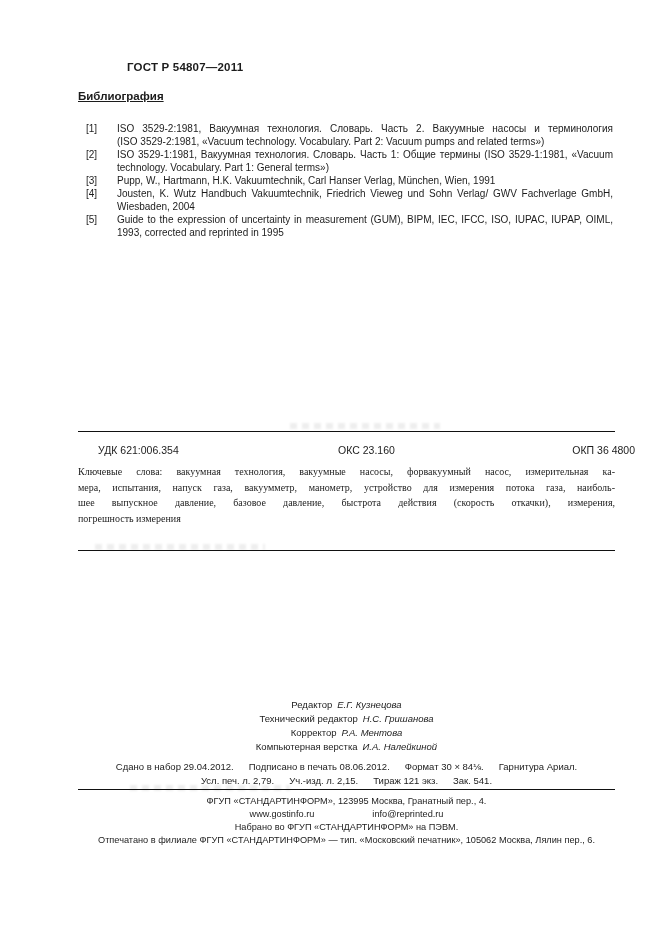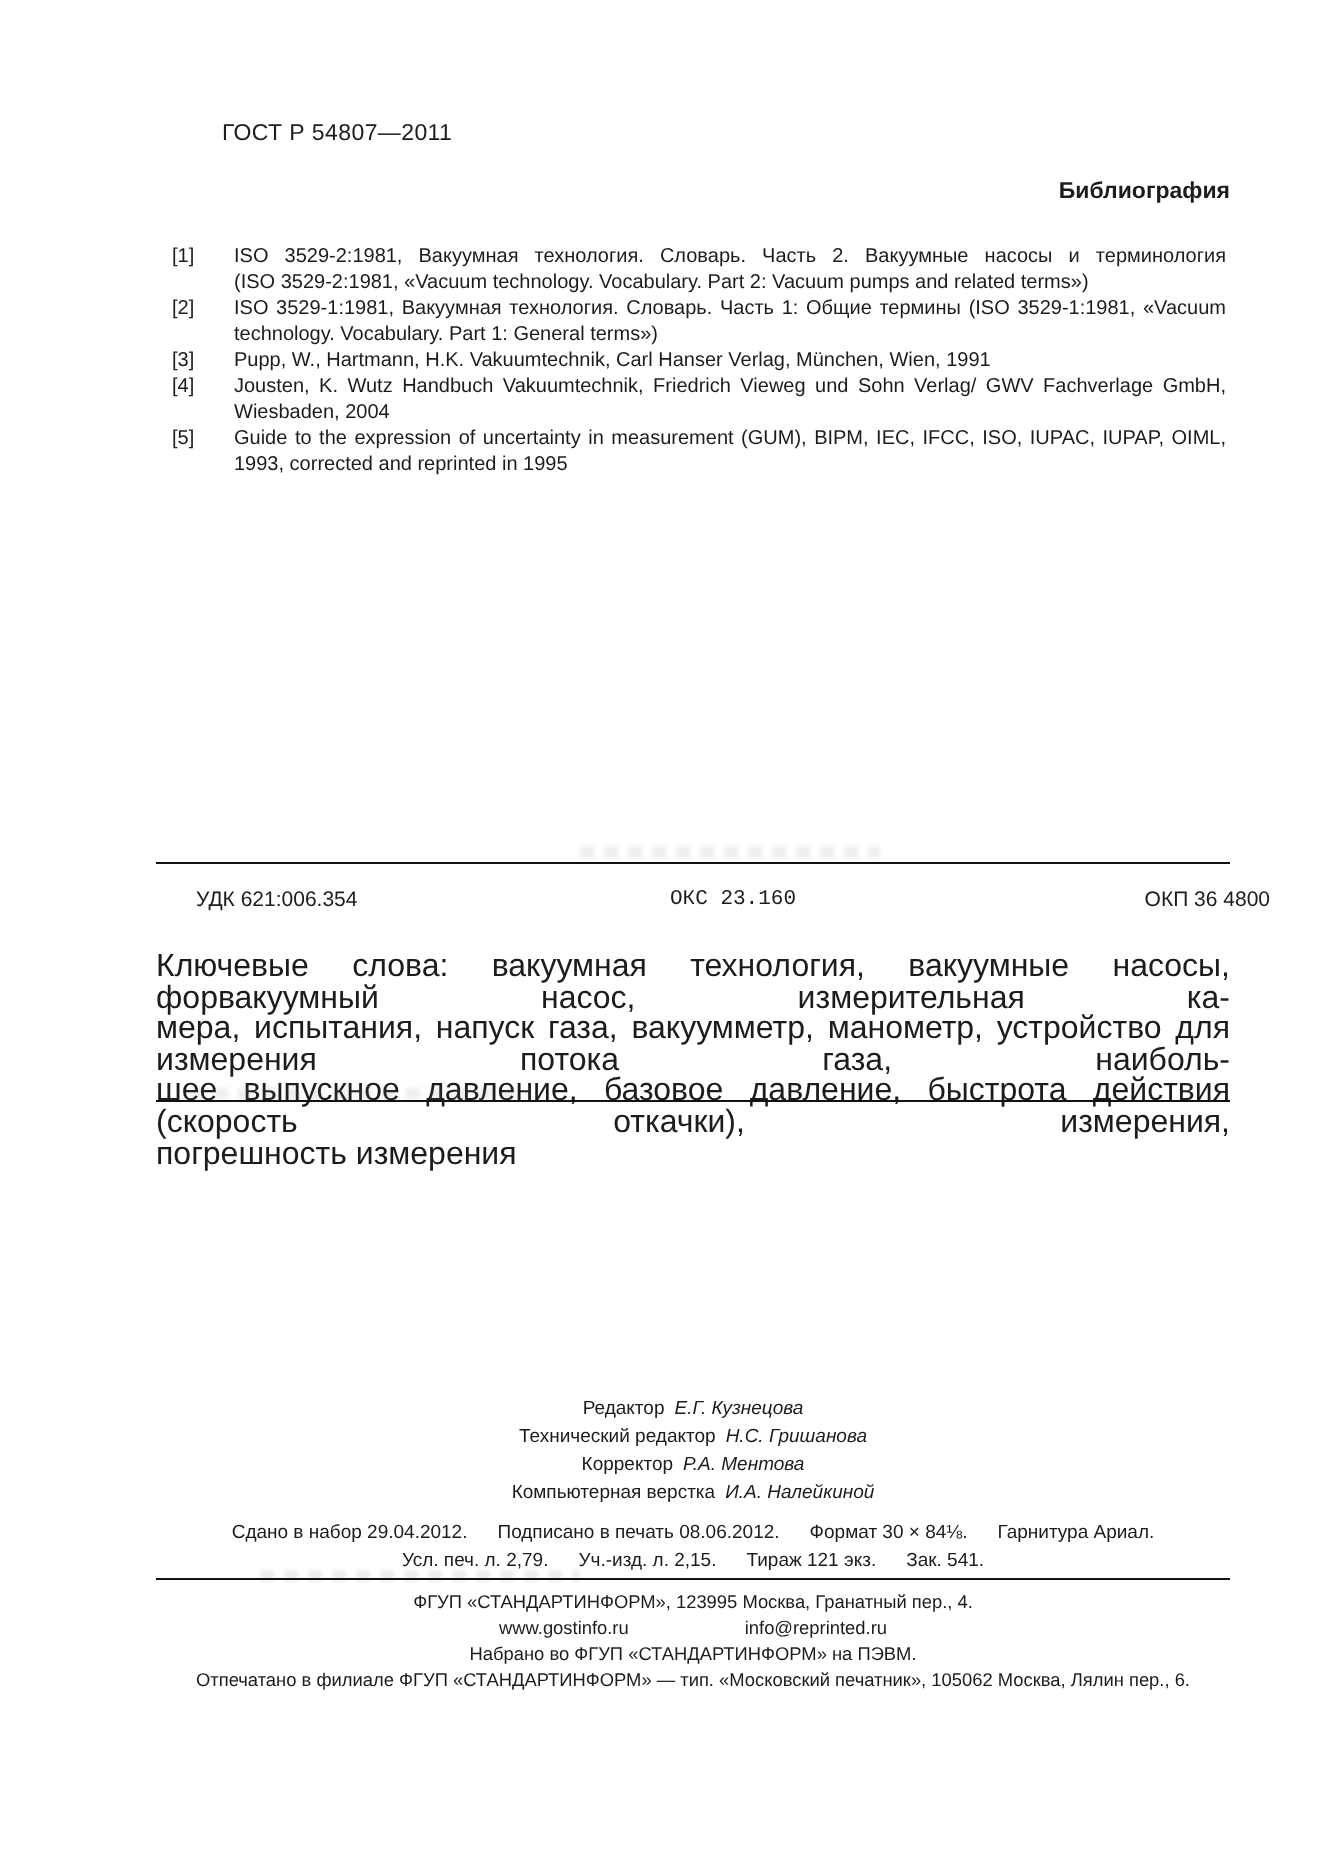--- a/index.html
+++ b/index.html
@@ -7,26 +7,26 @@
     position:relative;
     width:661px;height:936px;
     background:#ffffff;
     color:#1c1c1c;
     font-family:"Liberation Sans", sans-serif;
     overflow:hidden;
   }
   .abs{position:absolute;}
 
   .doc-number{
-    top:61px;left:64px;
-    font-size:11.5px;font-weight:normal;letter-spacing:0.2px;padding-left:47px;
+    top:61px;left:80px;
+    font-size:11.5px;font-weight:bold;letter-spacing:0.2px;padding-left:47px;
   }
   .section-title{
     top:90px;left:78px;width:537px;
-    text-align:right;font-size:11.5px;font-weight:bold;
+    text-align:left;font-size:11.5px;font-weight:bold;text-decoration:underline;
   }
 
   .bib-list{
     top:122px;left:86px;width:527px;
     font-size:10px;line-height:13px;
   }
   .bib-entry{display:flex;}
   .bib-ref{flex:none;width:31px;}
   .bib-text{flex:1;}
   .jline{text-align:justify;text-align-last:justify;}
@@ -39,26 +39,26 @@
   .rule1{top:431px;}
   .rule2{top:550px;}
   .rule3{top:789px;}
 
   .udk-row{
     top:444px;left:78px;width:537px;
     display:grid;grid-template-columns:1fr auto 1fr;
     font-size:10.5px;
     margin-left:20px;
   }
-  .udk-row .mid{text-align:right;font-family:Liberation Mono, monospace;}
+  .udk-row .mid{text-align:right;}
   .udk-row .right{text-align:right;}
 
   .keywords{
-    top:476px;left:78px;width:537px;
-    font-size:16px;line-height:15.6px;
+    top:464px;left:78px;width:537px;
+    font-size:10px;line-height:15.6px;font-family:Liberation Serif, serif;
   }
 
   .staff-block{
     top:698px;left:78px;width:537px;
     font-size:9.5px;line-height:14px;text-align:center;
   }
   .staff-role{margin-right:5px;}
   .staff-name{font-style:italic;}
 
   .imprint{

